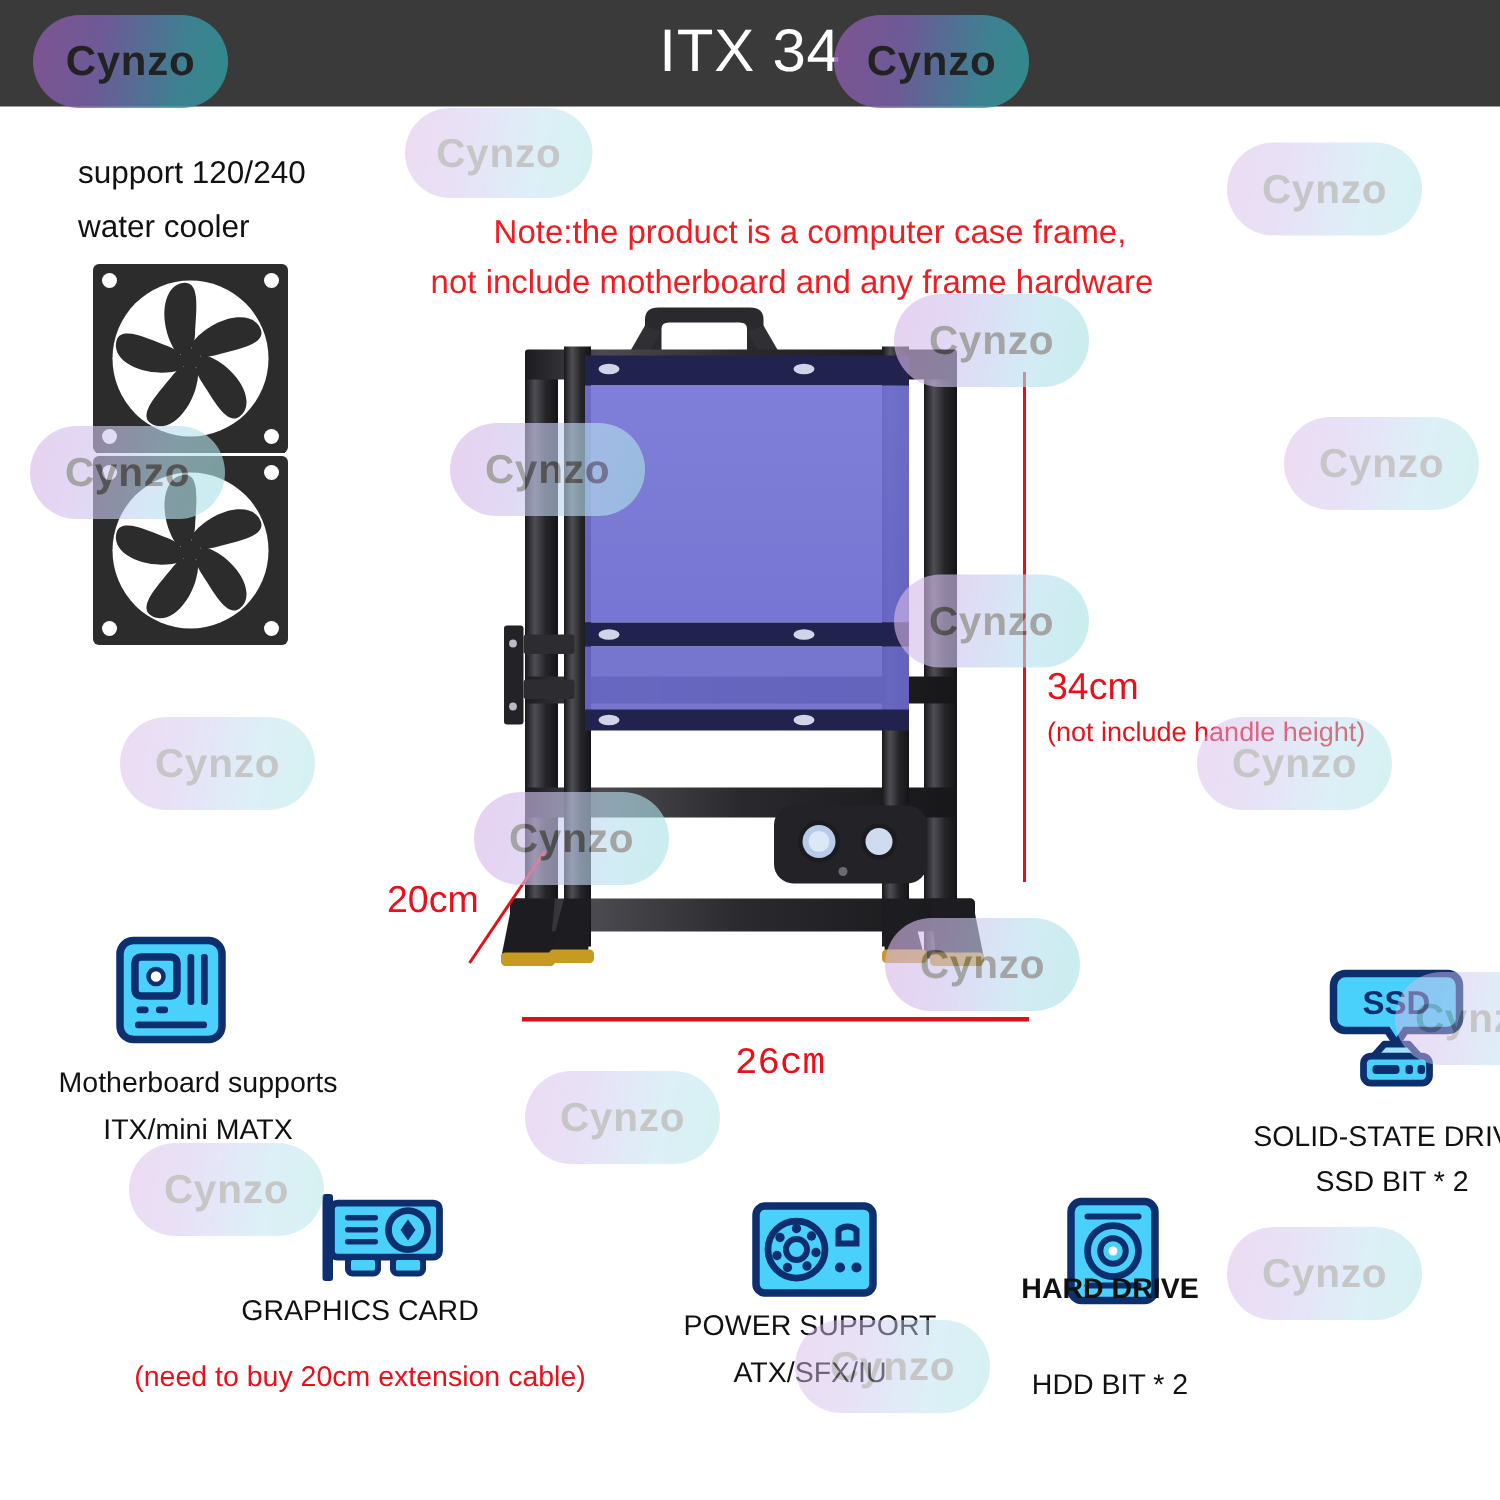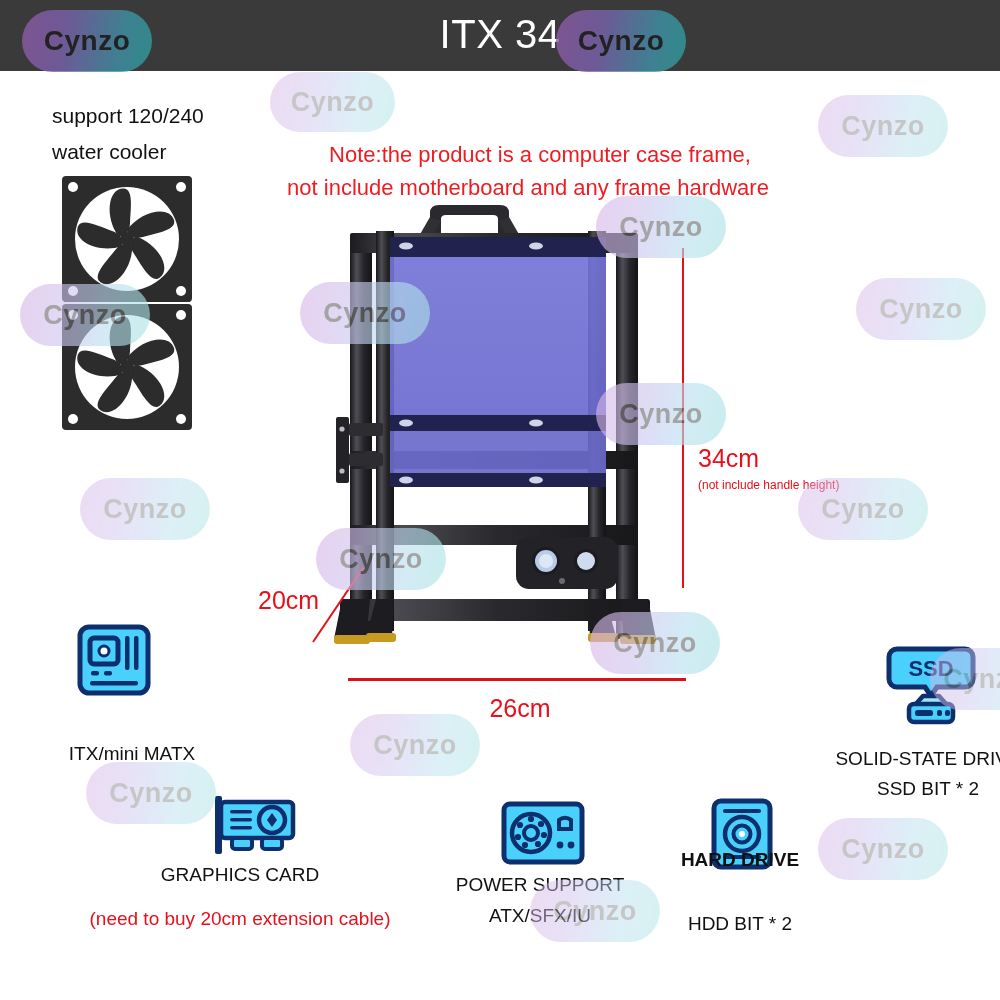--- a/index.html
+++ b/index.html
@@ -41,21 +41,21 @@
   }
 
   
   .txt {
     position: absolute;
     color: #111111;
     font-size: 20px;
     white-space: nowrap;
   }
   .txt.red  { color: #e8101b; }
-  .txt.c    { text-align: right; transform: translateX(-50%); }
+  .txt.c    { text-align: right; transform: translateX(-50%); font-family: Liberation Mono, monospace; }
 
   .note-line {
     position: absolute;
     color: #ef1c22;
     font-size: 22px;
     white-space: nowrap;
     text-align: center;
     transform: translateX(-50%);
   }
 
@@ -260,38 +260,39 @@
       <circle cx="226" cy="366" r="11" fill="#b9cbe8"></circle>
       <circle cx="226" cy="366" r="7" fill="#dce8f6"></circle>
       <circle cx="266" cy="366" r="12" fill="#1c1c20"></circle>
       <circle cx="266" cy="366" r="9" fill="#cfdcef"></circle>
       <circle cx="242" cy="386" r="3" fill="#6a6a72"></circle>
     </g>
   </svg>
 
   <div class="dim-v" style="left:682px; top:248px; height:340px;"></div>
   <div class="txt red" style="left:698px; top:444px; font-size:25px;">34cm</div>
-  <div class="txt red" style="left:698px; top:478px; font-size:12px;">(not include handle height)</div>
+  <div class="txt red" style="left:698px; top:478px; font-size:18px;">(not include handle height)</div>
 
   <div class="dim-diag" style="left:313px; top:641px; width:90px; transform:rotate(-56deg);"></div>
   <div class="txt red" style="left:258px; top:586px; font-size:25px;">20cm</div>
 
   <div class="dim-h" style="left:348px; top:678px; width:338px;"></div>
   <div class="txt red c" style="left:520px; top:694px; font-size:25px;">26cm</div>
 
   <svg width="74" height="72" viewBox="0 0 74 72" style="position:absolute; left:77px; top:624px;">
     <rect x="3" y="3" width="68" height="66" rx="9" fill="#49d0fb" stroke="#0d2f6e" stroke-width="5"></rect>
     <rect x="13" y="14" width="28" height="26" rx="4" fill="#49d0fb" stroke="#0d2f6e" stroke-width="5"></rect>
     <circle cx="27" cy="27" r="5" fill="#ffffff" stroke="#0d2f6e" stroke-width="3"></circle>
     <rect x="48" y="12" width="4.5" height="34" rx="2" fill="#0d2f6e"></rect>
     <rect x="57" y="12" width="4.5" height="34" rx="2" fill="#0d2f6e"></rect>
     <rect x="14" y="47" width="8" height="4.5" rx="2" fill="#0d2f6e"></rect>
     <rect x="27" y="47" width="8" height="4.5" rx="2" fill="#0d2f6e"></rect>
     <rect x="13" y="57" width="48" height="4.5" rx="2" fill="#0d2f6e"></rect>
   </svg>
+  <div class="caption" style="left:132px; top:712px;">Motherboard supports</div>
   <div class="caption" style="left:132px; top:743px;">ITX/mini MATX</div>
 
   <svg width="86" height="64" viewBox="0 0 86 64" style="position:absolute; left:212px; top:794px;">
     <rect x="3" y="2" width="7" height="58" rx="2" fill="#0d2f6e"></rect>
     <rect x="9" y="8" width="72" height="36" rx="4" fill="#49d0fb" stroke="#0d2f6e" stroke-width="4.5"></rect>
     <rect x="18" y="16" width="22" height="3.6" rx="1.8" fill="#0d2f6e"></rect>
     <rect x="18" y="24" width="22" height="3.6" rx="1.8" fill="#0d2f6e"></rect>
     <rect x="18" y="32" width="22" height="3.6" rx="1.8" fill="#0d2f6e"></rect>
     <circle cx="60" cy="26" r="13" fill="#49d0fb" stroke="#0d2f6e" stroke-width="4.5"></circle>
     <path d="M60 19 L65 26 L60 33 L55 26 Z" fill="#0d2f6e"></path>

